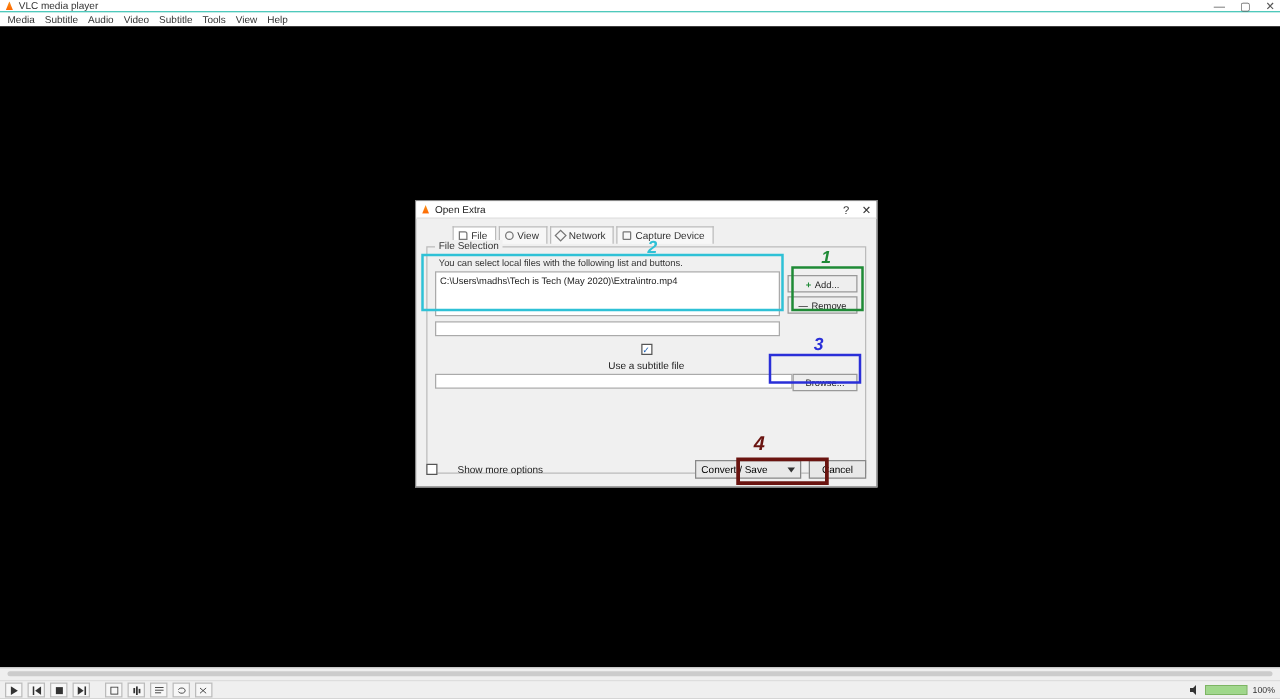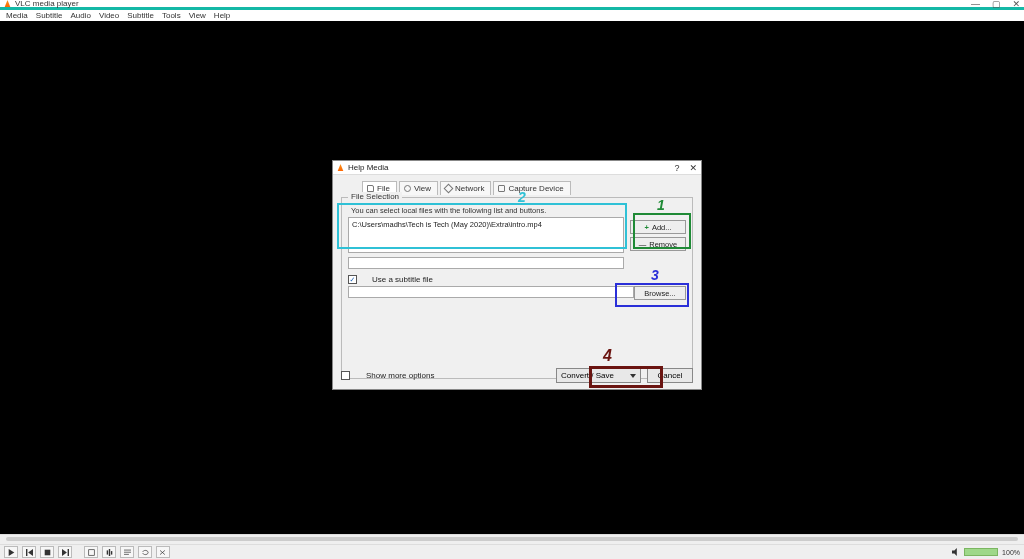--- a/index.html
+++ b/index.html
@@ -14,21 +14,21 @@
     overflow: hidden;
     position: relative;
   }
   
   .titlebar {
     height: 10px;
     background: #fff;
     display: flex;
     align-items: center;
     padding: 0 4px;
-    border-bottom: 3px solid #14b8a6;
+    border-bottom: 1px solid #14b8a6;
   }
   .titlebar .cone {
     width: 7px; height: 7px; margin-right: 4px;
     background: linear-gradient(#f7941e 0%, #ff6600 100%);
     clip-path: polygon(50% 0, 90% 100%, 10% 100%);
   }
   .titlebar .title { color: #333; font-size: 8px; }
   .titlebar .wincontrols { margin-left: auto; display: flex; gap: 12px; color: #555; font-size: 9px; }
   .menubar {
     height: 11px;
@@ -127,21 +127,21 @@
   .small-input {
     margin-top: 4px; height: 12px; width: 100%;
     background: #fff; border: 1px solid #aaa;
   }
   .sidebtns { width: 56px; display: flex; flex-direction: column; gap: 3px; padding-top: 16px; }
   .btn {
     height: 14px; border: 1px solid #999; background: #eee;
     font-size: 7.5px; display: flex; align-items: center; justify-content: center;
     gap: 3px; color: #222;
   }
-  .checkbox-row { display: flex; align-items: center; gap: 15px; font-size: 8px; margin: 6px 0 2px 0; color: #222;}
+  .checkbox-row { display: flex; align-items: center; gap: 4px; font-size: 8px; margin: 6px 0 2px 0; color: #222; flex-direction: column;}
   .checkbox {
     width: 9px; height: 9px; border: 1px solid #555; background: #fff;
     display: flex; align-items: center; justify-content: center; font-size: 7px; color: #1a5fb4;
   }
   .sub-row { display: flex; gap: 0; align-items: flex-start; }
   .sub-row .path { flex: 1; height: 12px; background: #fff; border: 1px solid #aaa; }
   .footer {
     display: flex; align-items: center; gap: 6px;
     position: absolute; left: 8px; right: 8px; bottom: 6px;
   }
@@ -259,21 +259,21 @@
         <polygon points="0,3 3,3 6,0 6,10 3,7 0,7" fill="#333"></polygon>
       </svg>
     <div class="bar"></div>
     <span>100%</span>
   </div>
 </div>
 
 <div class="dialog">
   <div class="dlg-title">
     <span class="cone"></span>
-    <span class="t">Help Media</span>
+    <span class="t">Open Extra</span>
     <div class="btns">
       <span>?</span>
       <span>✕</span>
     </div>
   </div>
   <div class="dlg-body">
     <div class="tabs">
       <div class="tab active">
         <span class="ic icon-file"></span>
         <span>File</span>

